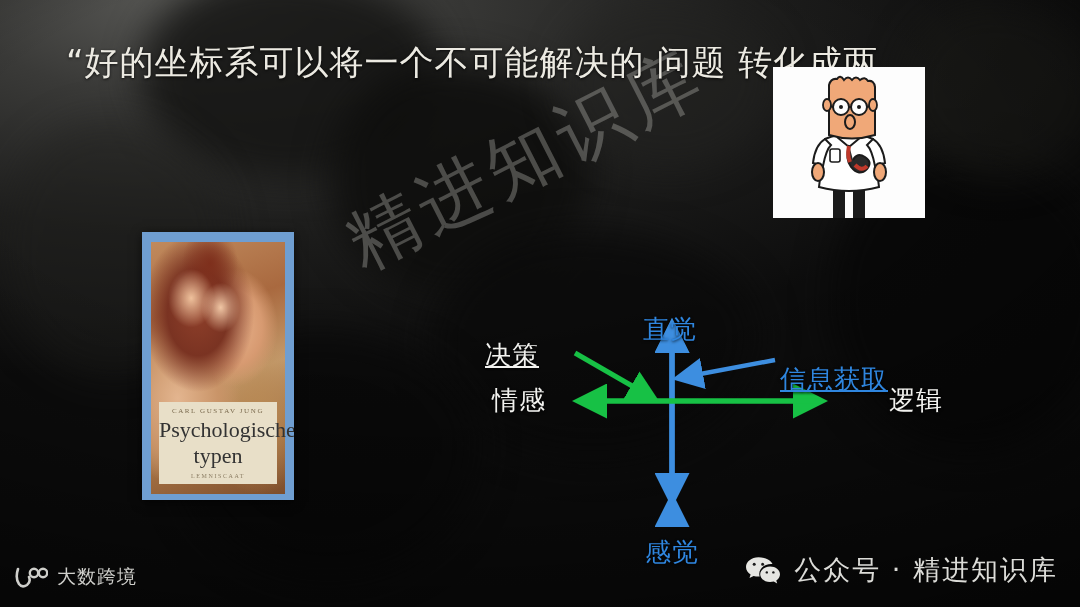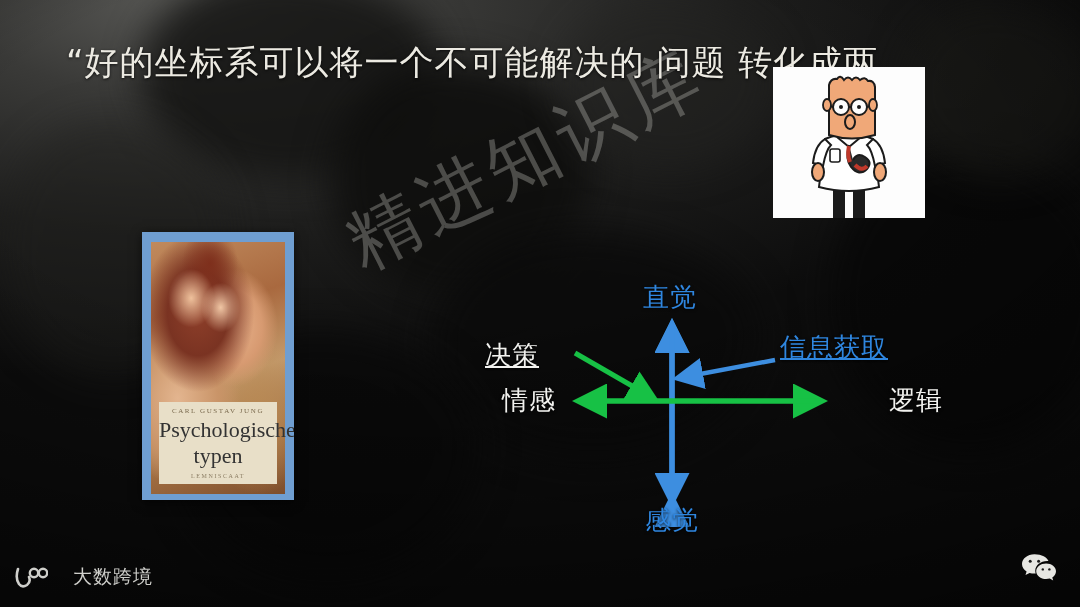--- a/index.html
+++ b/index.html
@@ -89,32 +89,32 @@
     background:#fdfdfd;overflow:hidden;
   }
   .dil-svg{display:block;width:152px;height:151px;}
 
   
   .diagram{position:absolute;left:450px;top:270px;width:480px;height:280px;}
   .diagram svg{position:absolute;left:0;top:0;}
   .dlabel{position:absolute;white-space:nowrap;font-size:26px;letter-spacing:1px;
           font-family:"DejaVu Sans","Liberation Sans",sans-serif;}
   .dlabel.white{color:#f2f2ef;text-shadow:0 1px 3px rgba(0,0,0,.85);}
-  .dlabel.blue{color:#2f86df;text-shadow:0 1px 3px rgba(0,0,0,.8);}
+  .dlabel.blue{color:#2f86df;text-shadow:0 1px 3px rgba(0,0,0,.8);margin-top:32px;}
 
   .lbl-intuition{left:193px;top:10px;}
   .lbl-sensation{left:195px;top:233px;}
   .lbl-decision{left:35px;top:68px;text-decoration:underline;}
-  .lbl-feeling{left:52px;top:113px;}
+  .lbl-feeling{left:42px;top:113px;}
   .lbl-logic{left:395px;top:113px;margin-left:44px;}
   .lbl-info{left:330px;top:60px;text-decoration:underline;}
 
   
   .brand-left{
-    position:absolute;left:14px;top:564px;display:flex;align-items:center;gap:25px;
+    position:absolute;left:14px;top:564px;display:flex;align-items:center;gap:9px;
   }
   .brand-left .mark{width:34px;height:22px;}
   .brand-left .txt{
     color:#cfcfcb;font-size:19px;letter-spacing:1px;
     font-family:"DejaVu Sans","Liberation Sans",sans-serif;
   }
   .brand-right{
     position:absolute;right:22px;top:552px;display:flex;align-items:center;gap:12px;
   }
   .brand-right .wx{width:38px;height:30px;}
@@ -243,15 +243,16 @@
 
   <div class="brand-right">
     <svg class="wx" viewBox="0 0 38 30">
       <path d="M14.5 2.2 C7.4 2.2 2 6.7 2 12 c0 3 1.8 5.7 4.6 7.5 l-1.1 3.6 4.1 -2.1 c1.5 .4 3.1 .6 4.9 .6 .4 0 .8 0 1.2 -.05 -.3 -.9 -.45 -1.8 -.45 -2.75 0 -5.4 5.3 -9.8 11.9 -9.8 .45 0 .9 .02 1.3 .07 C27.3 5.4 21.6 2.2 14.5 2.2 z" fill="#e6e6e2"></path>
       <circle cx="10.2" cy="9.3" r="1.5" fill="#1b1b1b"></circle>
       <circle cx="18.6" cy="9.3" r="1.5" fill="#1b1b1b"></circle>
       <path d="M36 19.3 c0 -4.3 -4.4 -7.8 -9.9 -7.8 -5.5 0 -9.9 3.5 -9.9 7.8 0 4.3 4.4 7.8 9.9 7.8 1.3 0 2.5 -.2 3.7 -.5 l3.4 1.8 -.9 -3 c2.3 -1.45 3.7 -3.6 3.7 -6.1 z" fill="#e6e6e2"></path>
       <circle cx="22.8" cy="17.4" r="1.2" fill="#1b1b1b"></circle>
       <circle cx="29.4" cy="17.4" r="1.2" fill="#1b1b1b"></circle>
     </svg>
+    <span class="txt">公众号 · 精进知识库</span>
   </div>
 
 </div>
 
 </body></html>

